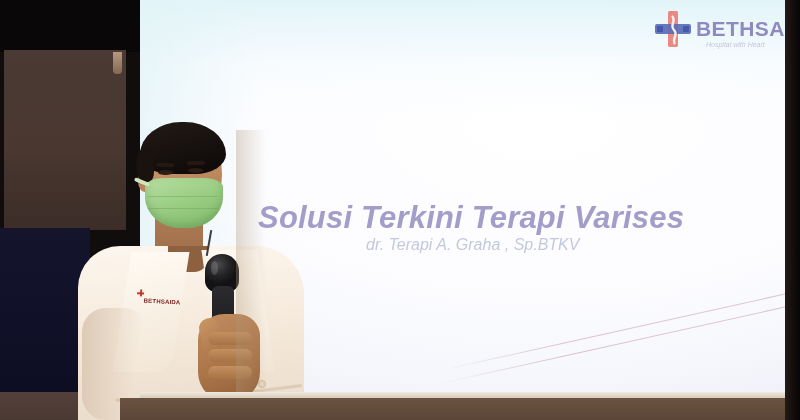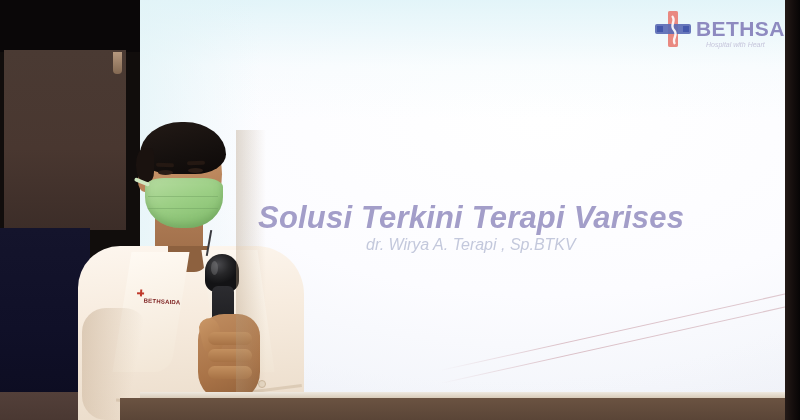--- a/index.html
+++ b/index.html
@@ -377,21 +377,21 @@
   <div class="screen">
     <div class="screen-tint-top"></div>
     <div class="screen-tint-left"></div>
     <div class="streak streak-a"></div>
     <div class="streak streak-b"></div>
     <div class="screen-vignette"></div>
   </div>
 
   <div class="slide-title">Solusi Terkini Terapi Varises</div>
 
-  <div class="slide-subtitle">dr. Wirya A. Terapi , Sp.BTKV</div>
+  <div class="slide-subtitle">dr. Terapi A. Graha , Sp.BTKV</div>
 
   <div class="logo">
     <div class="logo-mark">
       <svg width="44" height="40" viewBox="0 0 44 40" aria-hidden="true">
         <rect x="16" y="1" width="10" height="36" rx="2" fill="#eb9a90"></rect>
         <rect x="16" y="1" width="10" height="36" rx="2" fill="#e8857d" opacity=".8"></rect>
         <rect x="3" y="14" width="36" height="10" rx="2" fill="#5b6bb5" opacity=".92"></rect>
         <path d="M20 6 C25 11, 17 15, 22 20 C27 25, 19 29, 23 34" stroke="#ffffff" stroke-width="2.4" fill="none" opacity=".9"></path>
         <rect x="5" y="16" width="6" height="6" fill="#3f52a8" opacity=".85"></rect>
         <rect x="31" y="16" width="6" height="6" fill="#3f52a8" opacity=".85"></rect>

